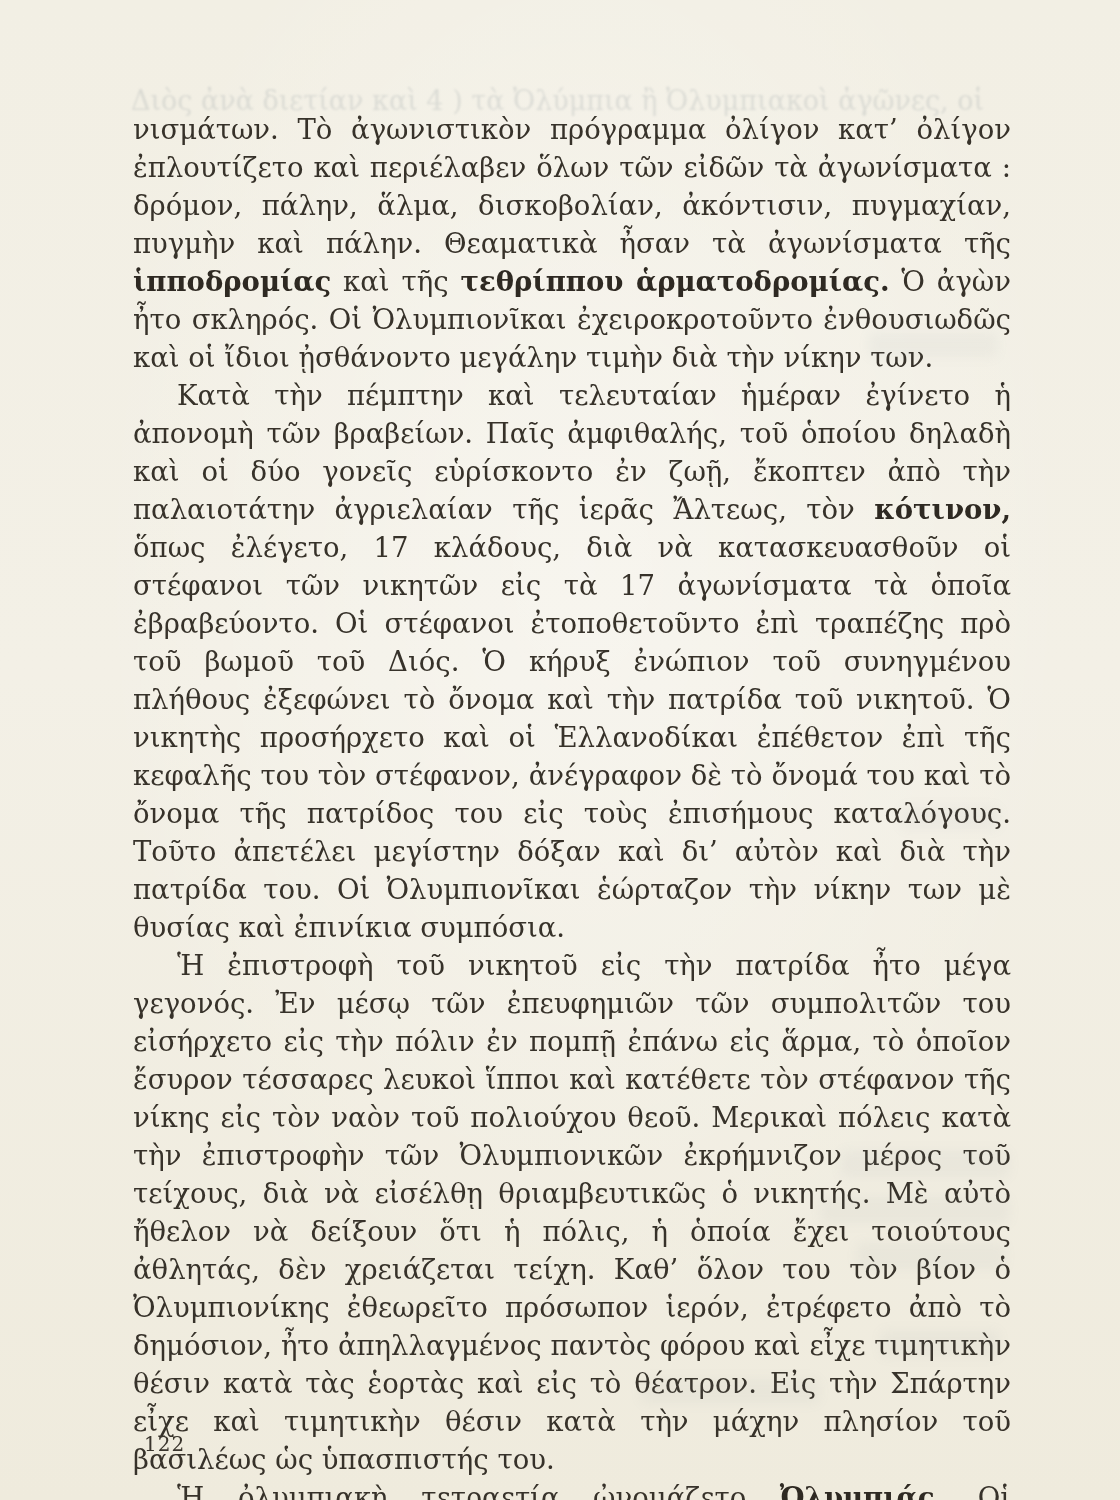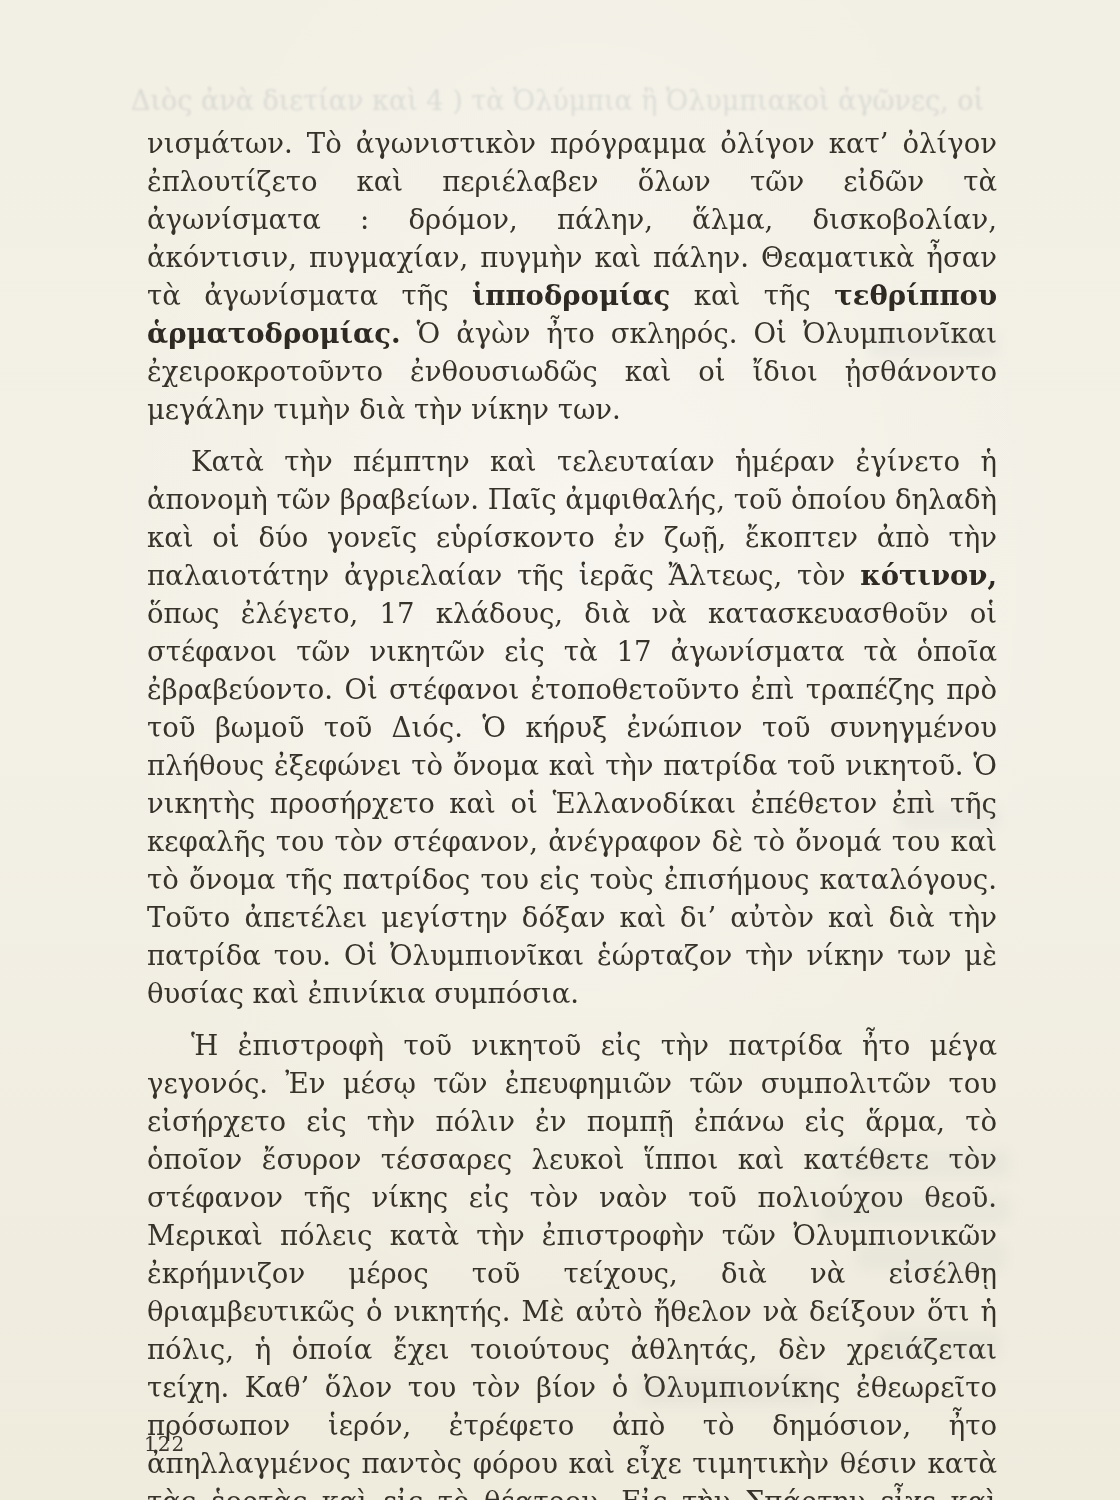--- a/index.html
+++ b/index.html
@@ -37,21 +37,21 @@
   .text-block {
     position: absolute;
     left: 133px;
     top: 110px;
     width: 878px;
     font-size: 27.5px;
     line-height: 38px;
     color: #37322a;
     text-align: justify;
   }
-  .para { margin: 14px; }
+  .para { margin: 0; }
   .para.indent { text-indent: 44px; }
   .para b { font-weight: 700; color: #2e2922; }
   .page-number {
     position: absolute;
     left: 144px;
     top: 1432px;
     font-size: 20px;
     color: #3a352d;
     letter-spacing: 1px;
   }

